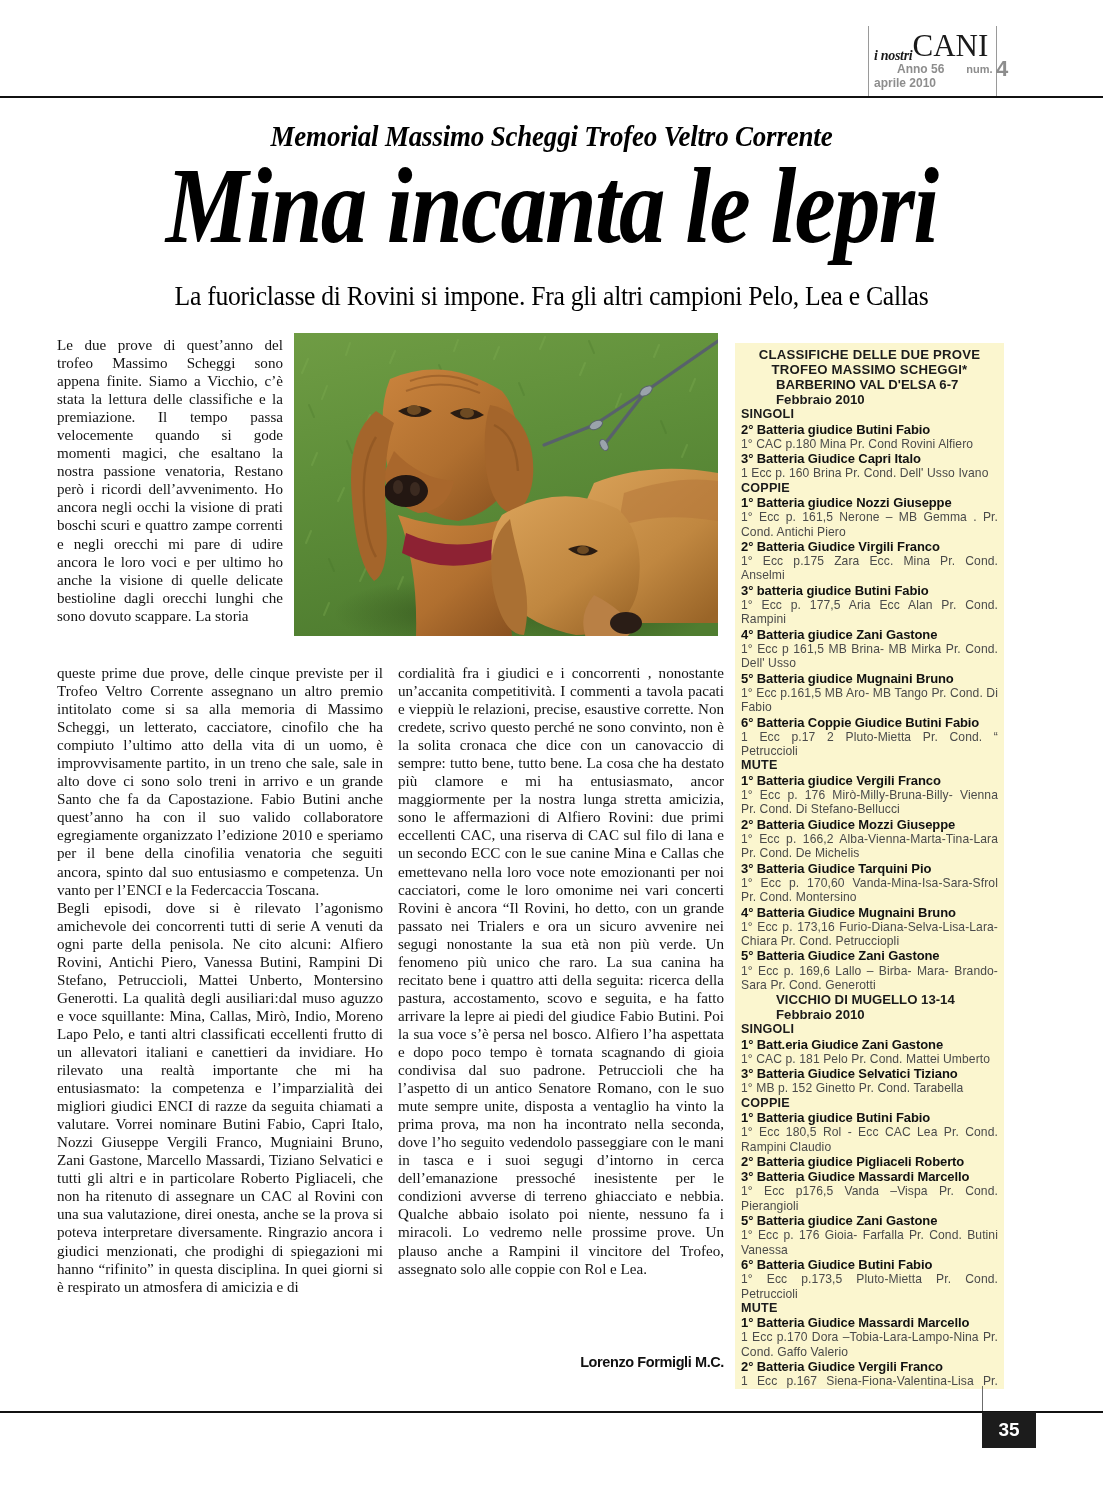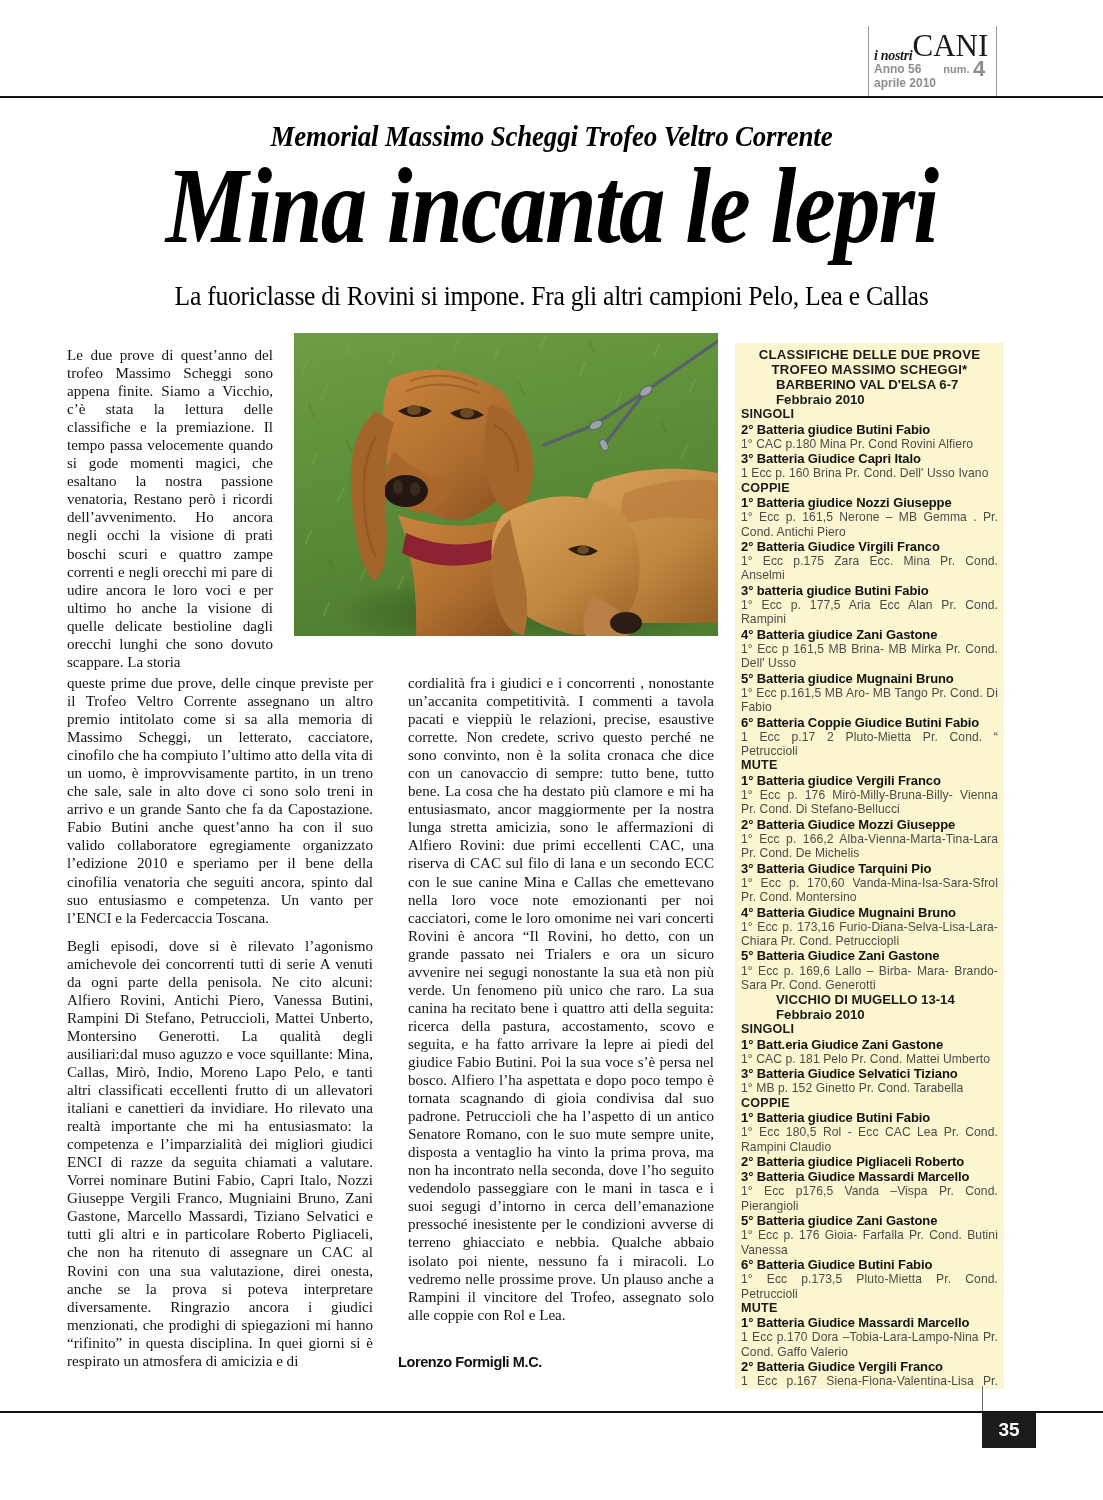--- a/index.html
+++ b/index.html
@@ -69,21 +69,21 @@
     font-weight: 700;
     font-size: 12px;
     color: #8d8d8d;
     line-height: 14px;
   }
   .masthead-meta .num-big {
     font-size: 22px;
     line-height: 14px;
     vertical-align: -3px;
   }
-  .masthead-meta .row1 { display:block; white-space: nowrap; }
+  .masthead-meta .row1 { display:block; white-space: nowrap; margin-left: 23px; }
   .masthead-meta .row2 { display:block; white-space: nowrap; }
   .masthead-meta .num-label { margin-left: 22px; font-size:11px; }
 
   
   .kicker {
     position: absolute;
     left: 0; top: 120px;
     width: 1103px;
     text-align: center;
     font-family: "Liberation Serif", serif;
@@ -135,29 +135,30 @@
   .col {
     position: absolute;
     font-family: "Liberation Serif", serif;
     font-size: 15.1px;
     line-height: 18.05px;
     color: #131313;
     text-align: justify;
     text-justify: inter-word;
     hyphens: manual;
   }
-  .col p { margin: 10px; font-family: Liberation Serif, serif; }
+  .col p { margin: 0; font-family: Liberation Serif, serif; }
   .col-1 { left: 57px; top: 336px; width: 226px; }
   .col-1b { left: 57px; top: 664px; width: 326px; }
   .col-2 { left: 398px; top: 664px; width: 326px; }
 
   .byline {
     position: absolute;
     left: 398px; top: 1354px;
     width: 326px;
+    text-align: right;
     font-family: "Liberation Sans", sans-serif;
     font-weight: 700;
     font-size: 14.5px;
     color: #111;
     letter-spacing: -0.4px;
   }
 
   
   .sidebar {
     position: absolute;

